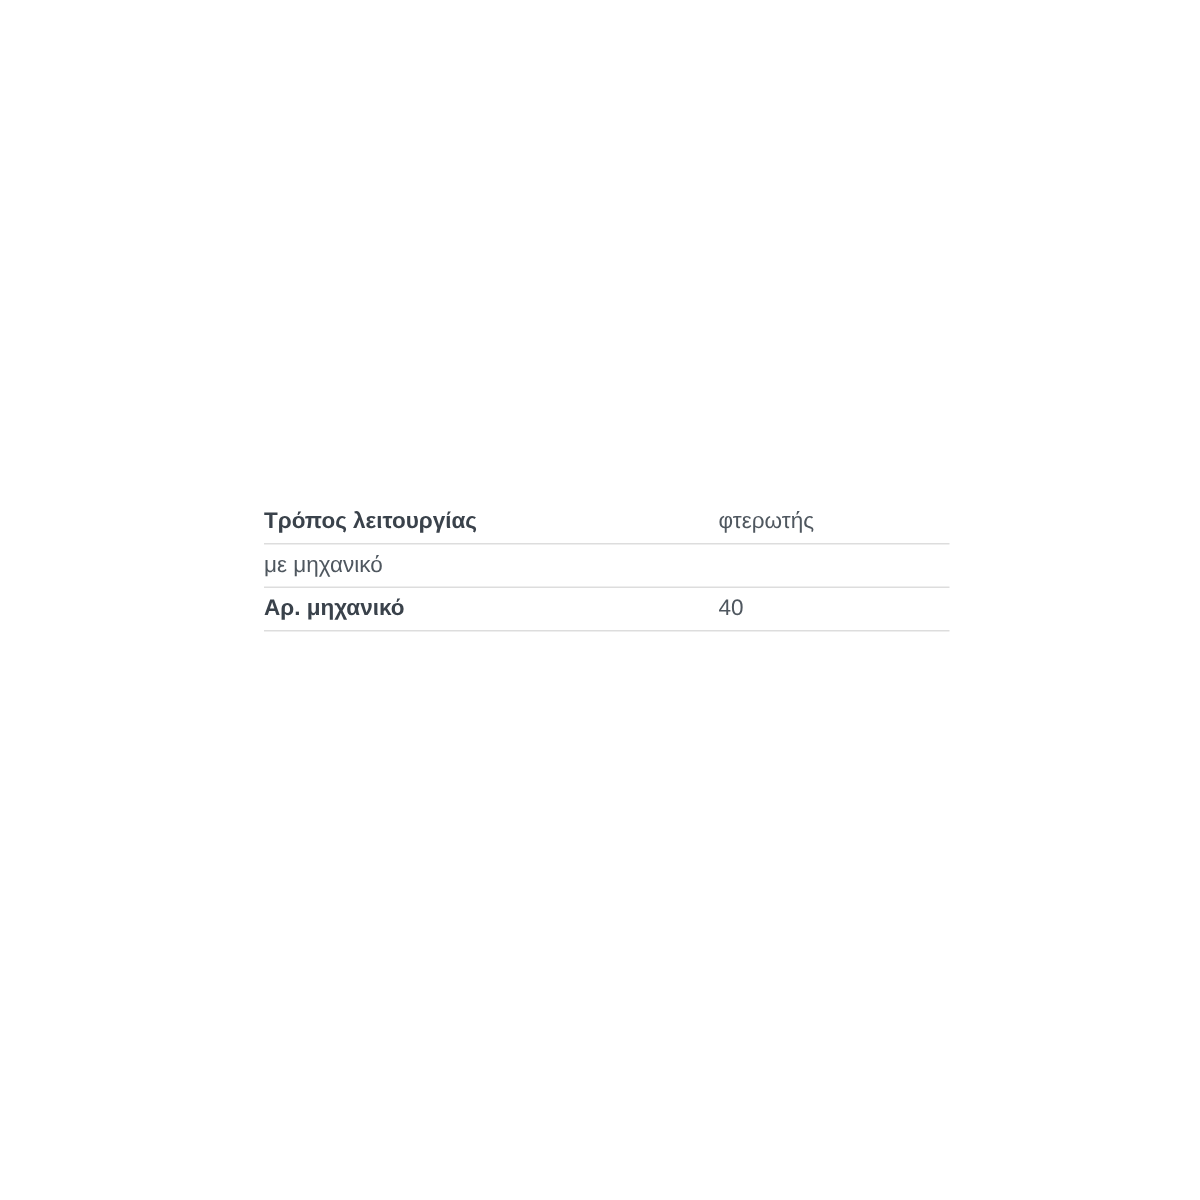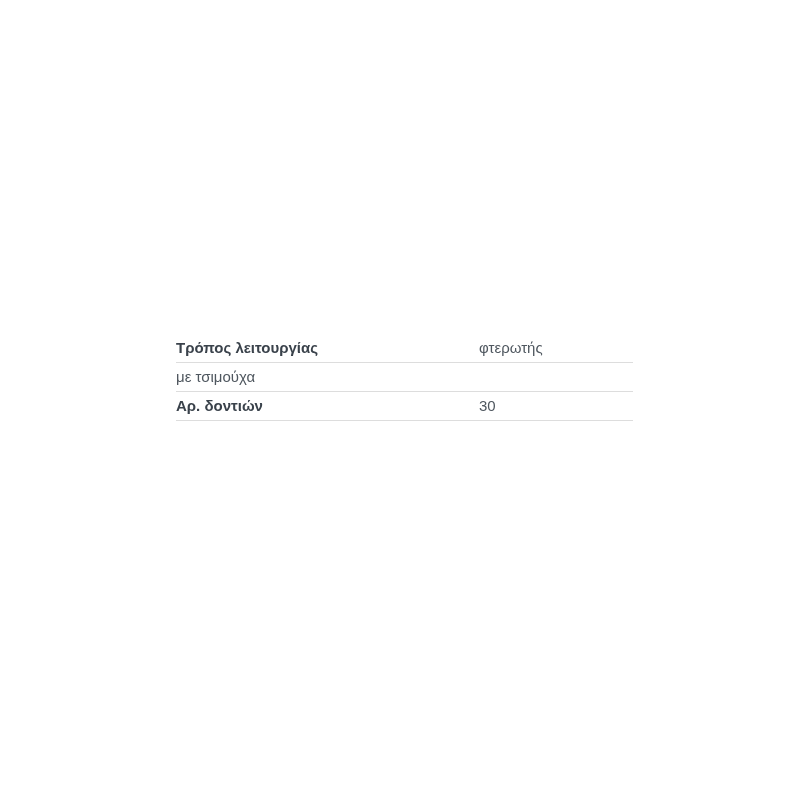--- a/index.html
+++ b/index.html
@@ -43,19 +43,19 @@
 </style>
 </head>
 <body>
 
 <div class="spec-table">
   <div class="spec-row">
     <div class="spec-label">Τρόπος λειτουργίας</div>
     <div class="spec-value">φτερωτής</div>
   </div>
   <div class="spec-row">
-    <div class="spec-value">με τσιμούχα</div>
+    <div class="spec-value">με μηχανικό</div>
   </div>
   <div class="spec-row">
-    <div class="spec-label">Αρ. δοντιών</div>
-    <div class="spec-value">30</div>
+    <div class="spec-label">Αρ. μηχανικό</div>
+    <div class="spec-value">40</div>
   </div>
 </div>
 
 </body></html>

